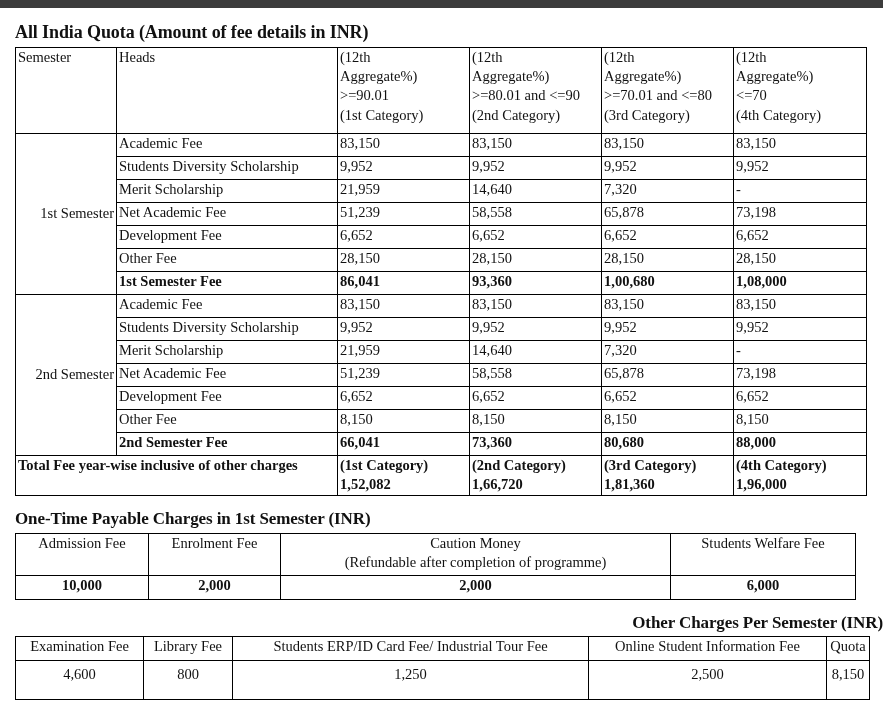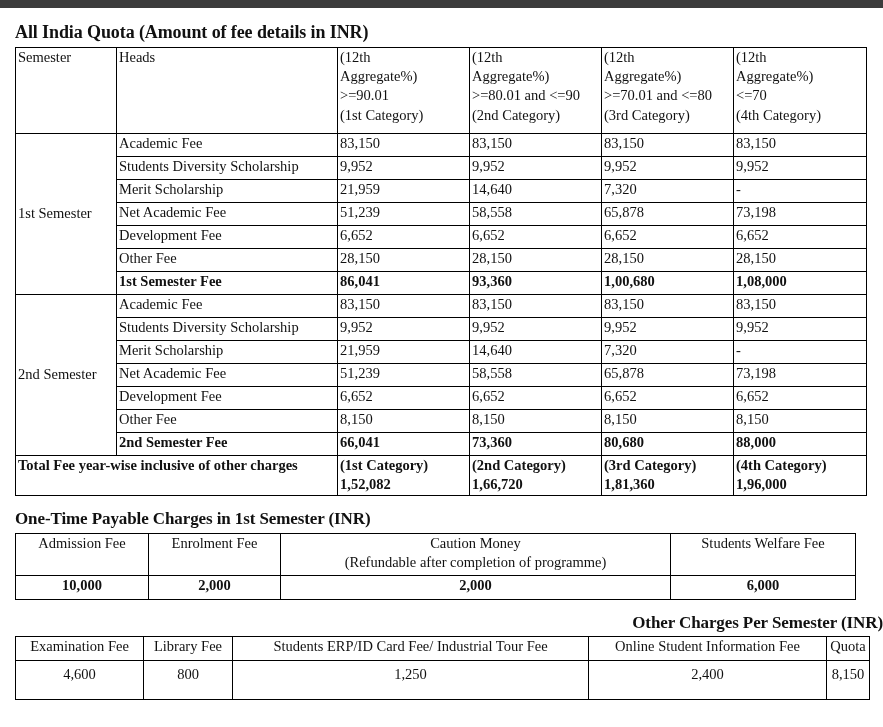--- a/index.html
+++ b/index.html
@@ -71,21 +71,21 @@
   #fee-table thead td {
     vertical-align: top;
     height: 84px;
   }
   #fee-table .hdr-lines {
     white-space: pre-line;
     line-height: 1.33;
   }
   #fee-table .sem-cell {
     vertical-align: middle;
-    text-align: left;
+    text-align: right;
     font-family: Liberation Serif, serif;
   }
   #fee-table td.row-cell { height: 21px; }
   #fee-table .total-label {
     white-space: normal;
     font-weight: bold;
     line-height: 1.33;
   }
   #fee-table .total-val {
     white-space: pre-line;
@@ -324,19 +324,19 @@
         <td>Examination Fee</td>
         <td>Library Fee</td>
         <td>Students ERP/ID Card Fee/ Industrial Tour Fee</td>
         <td>Online Student Information Fee</td>
         <td>Quota</td>
       </tr>
       <tr class="vrow">
         <td>4,600</td>
         <td>800</td>
         <td>1,250</td>
-        <td>2,400</td>
+        <td>2,500</td>
         <td>8,150</td>
       </tr>
     </tbody>
   </table>
 
 </div>
 
 </body></html>

